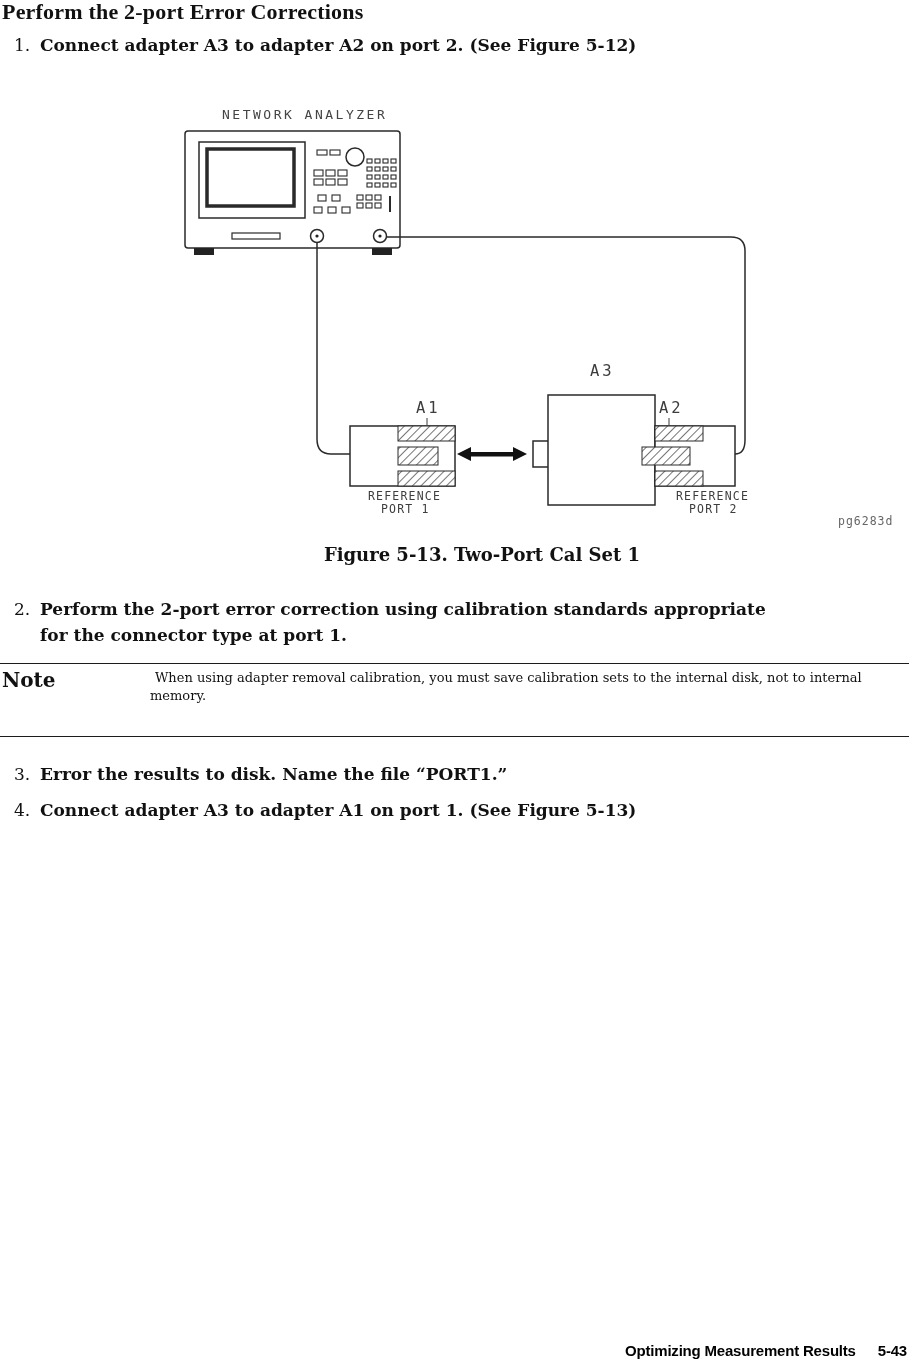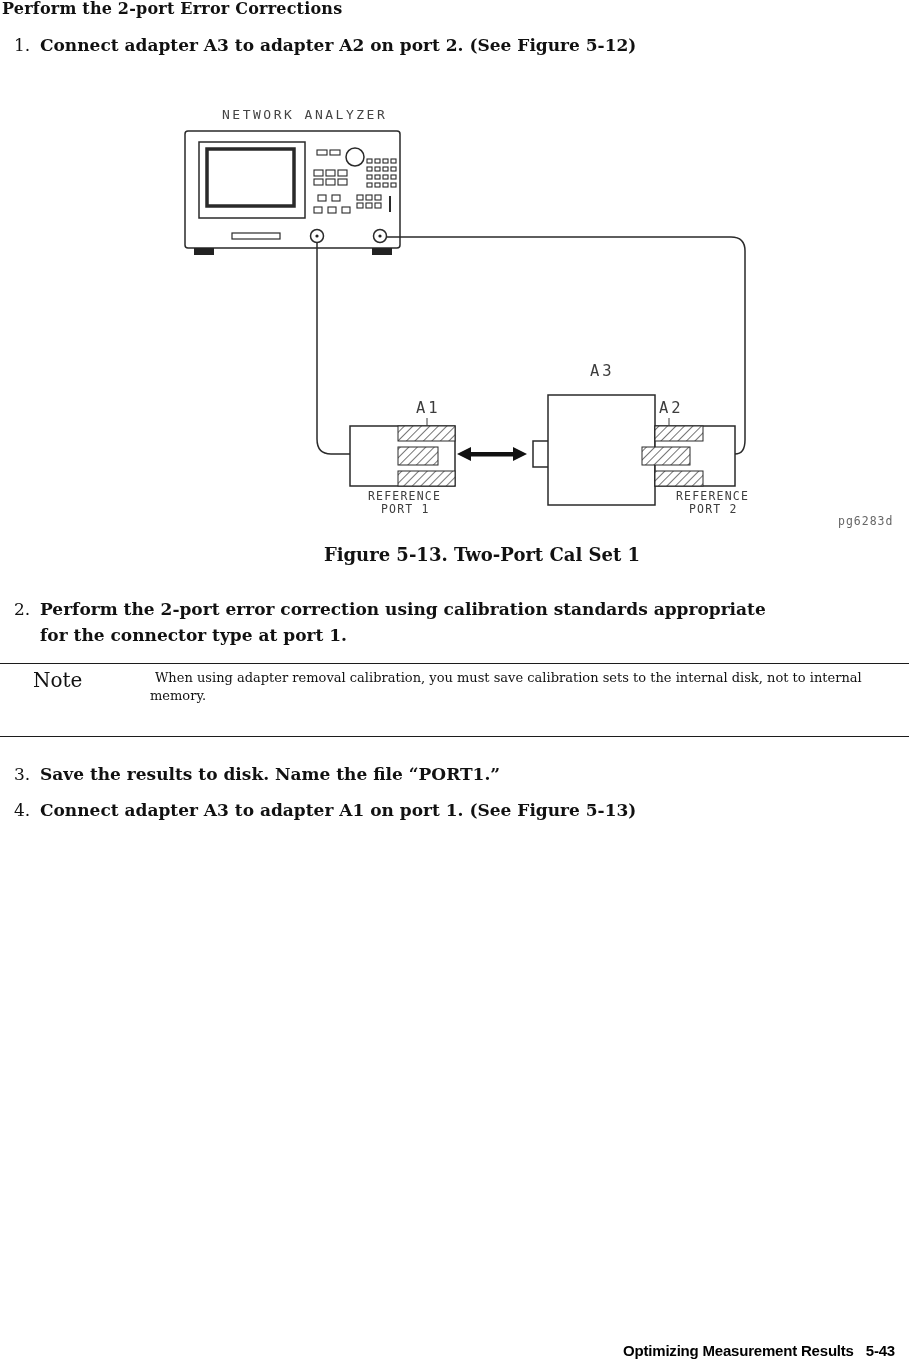--- a/index.html
+++ b/index.html
@@ -10,46 +10,47 @@
     color: #111;
     position: relative;
   }
   .page {
     position: absolute; left: 0; top: 0;
     width: 909px; height: 1366px;
     background: #fff; overflow: hidden;
   }
   .title {
     position: absolute; left: 2px; top: -1px;
-    font-size: 16px; font-weight: bold; letter-spacing: 0.2px;
+    font-size: 22px; font-weight: bold; letter-spacing: 0.2px;
     white-space: nowrap;
+    font-family: Liberation Serif, serif;
   }
   .step { position: absolute; display: flex; font-size: 17px; line-height: 1.5; }
   .step .num { flex: 0 0 26px; width: 26px; }
   .step .txt { max-width: 742px; font-weight: bold; }
   #step1 { left: 14px; top: 33px; }
   #step2 { left: 14px; top: 597px; }
   #step3 { left: 14px; top: 762px; }
   #step4 { left: 14px; top: 798px; }
   .figure-svg { position: absolute; left: 0; top: 100px; }
   .caption {
     position: absolute; left: 48px; top: 544px; width: 868px;
     text-align: center; font-weight: bold; font-size: 18px;
   }
   .rule { position: absolute; left: 0; width: 909px; height: 0; border-top: 1.5px solid #1c1c1c; }
   #rule-top { top: 663px; }
   #rule-bottom { top: 736px; }
-  .note-label { position: absolute; left: 2px; top: 668px; font-size: 20px; font-weight: normal; margin-left: 31px; }
+  .note-label { position: absolute; left: 2px; top: 668px; font-size: 20px; font-weight: bold; }
   .note-text {
     position: absolute; left: 150px; top: 669px; width: 740px;
     font-size: 13px; line-height: 1.42; text-indent: 5px;
   }
   .footer {
-    position: absolute; right: 14px; top: 1342px;
-    display: flex; gap: 12px; align-items: baseline;
+    position: absolute; right: 2px; top: 1342px;
+    display: flex; gap: 22px; align-items: baseline;
     font-family: "Liberation Sans", sans-serif;
     font-weight: bold; font-size: 15px; letter-spacing: -0.2px;
     color: #000;
   }
   svg text { font-family: "DejaVu Sans Mono", monospace; fill: #3d3d3d; }
   .lbl-lg { font-size: 15.5px; letter-spacing: 3px; }
   .lbl-sm { font-size: 11.5px; letter-spacing: 1.2px; }
   .lbl-id { font-size: 11.5px; letter-spacing: 1px; fill: #666; }
   .lbl-na { font-size: 13px; letter-spacing: 2.5px; fill: #444; }
 </style>
@@ -176,21 +177,21 @@
     <span class="txt">Perform the 2-port error correction using calibration standards appropriate for the connector type at port 1.</span>
   </div>
 
   <div class="rule" id="rule-top"></div>
   <div class="note-label">Note</div>
   <div class="note-text">When using adapter removal calibration, you must save calibration sets to the internal disk, not to internal memory.</div>
   <div class="rule" id="rule-bottom"></div>
 
   <div class="step" id="step3">
     <span class="num">3.</span>
-    <span class="txt">Save the results to disk. Name the file “PORT1.”</span>
+    <span class="txt">Error the results to disk. Name the file “PORT1.”</span>
   </div>
 
   <div class="step" id="step4">
     <span class="num">4.</span>
     <span class="txt">Connect adapter A3 to adapter A1 on port 1. (See Figure 5-13)</span>
   </div>
 
   <div class="footer">
     <span>Optimizing Measurement Results</span>
     <span>5-43</span>

